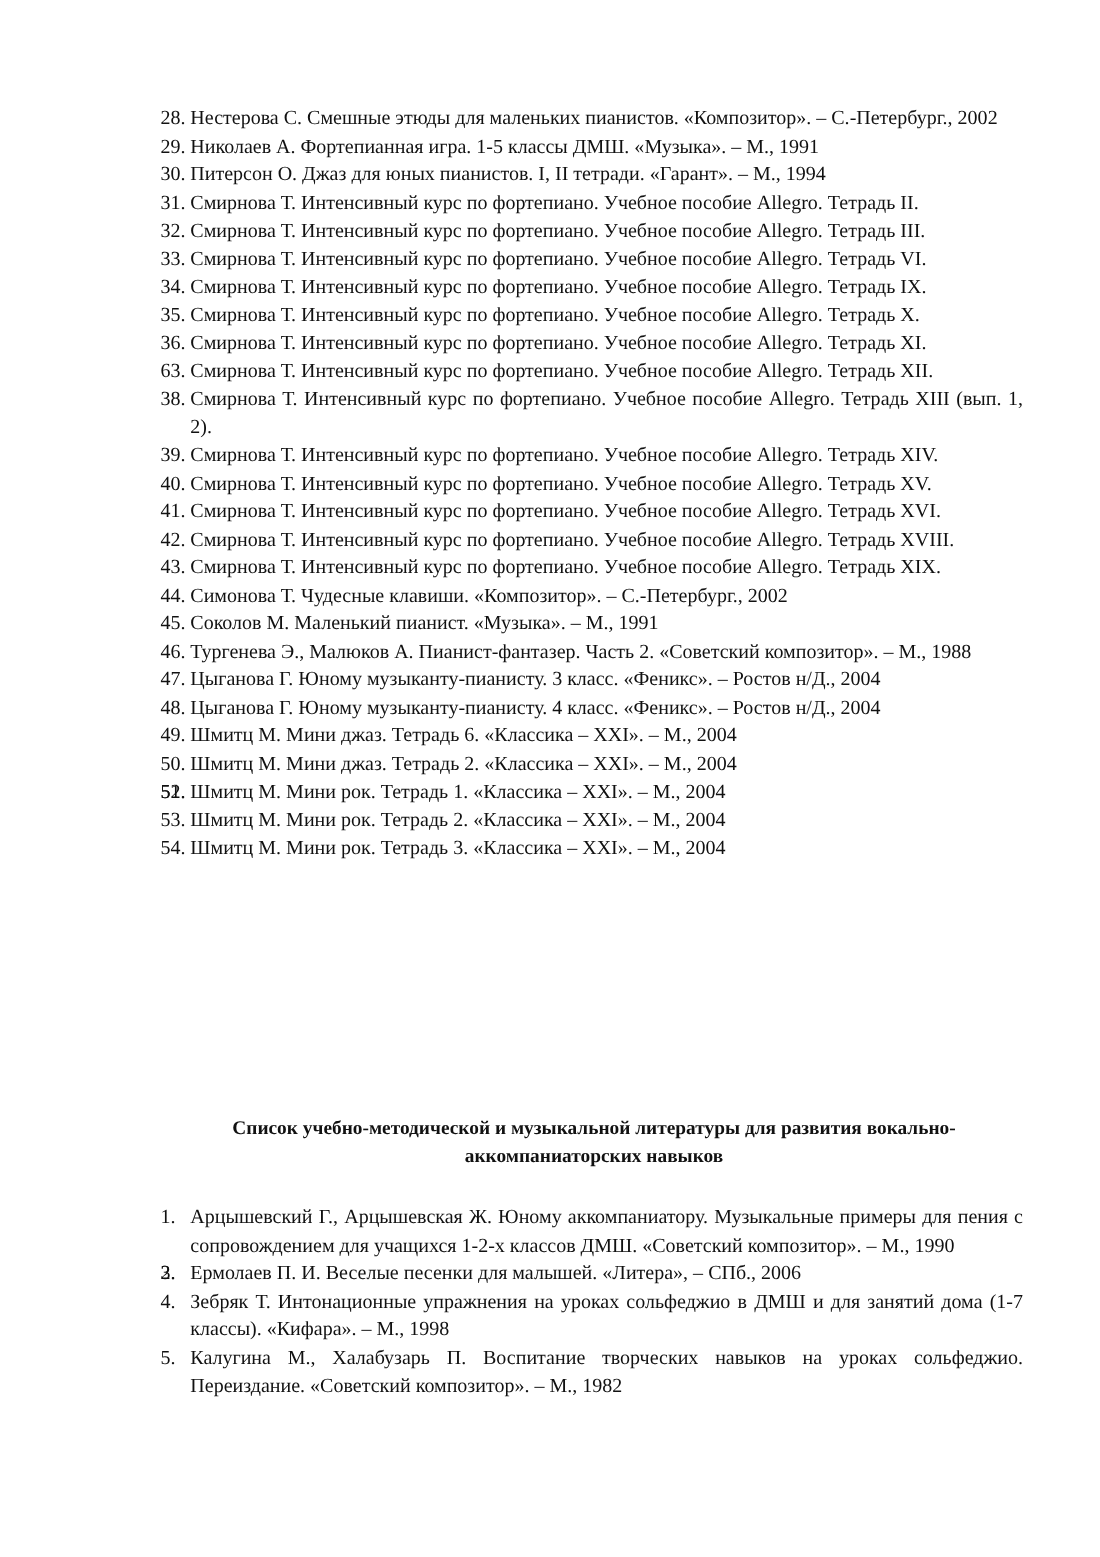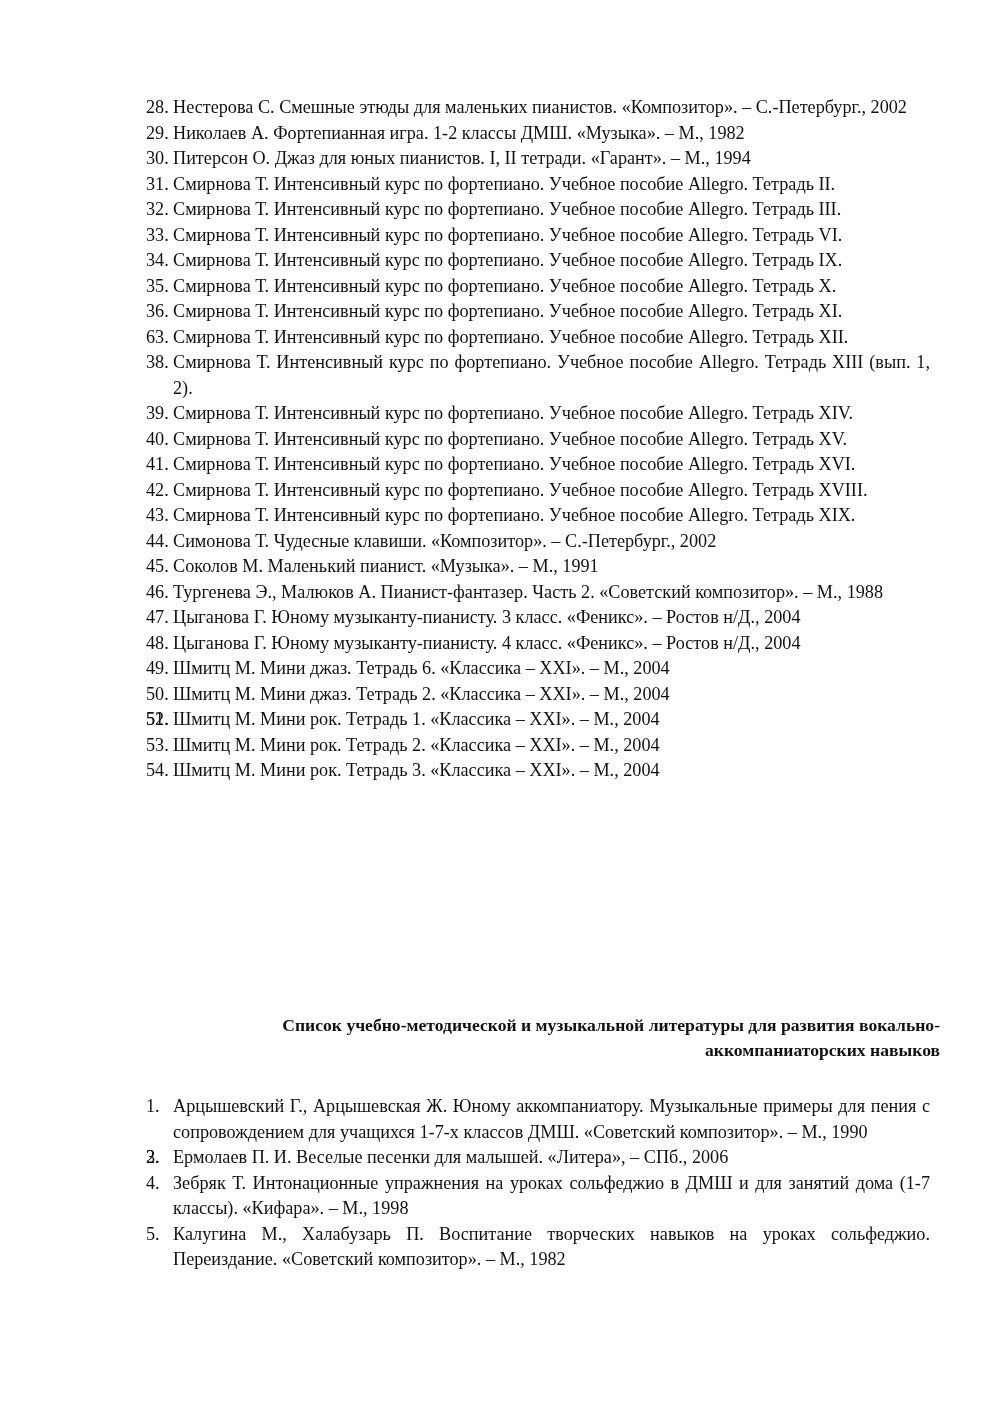--- a/index.html
+++ b/index.html
@@ -4,32 +4,32 @@
 <style>
   html, body { margin: 0; padding: 0; background: #ffffff; }
   body { width: 1000px; height: 1415px; position: relative; overflow: hidden;
          font-family: "Liberation Serif", serif; color: #111; }
   .page { position: absolute; left: 0; top: 0; width: 1000px; height: 1334px; }
   .list { position: absolute; left: 146px; width: 784px; margin: 0; padding: 0; list-style: none; }
   .list1 { top: 95px; }
   .item { position: relative; padding-left: 27px; font-size: 18.2px; line-height: 25.5px;
           text-align: justify; text-align-last: left; }
   .item .num { position: absolute; left: 0; top: 0; }
-  .title { position: absolute; left: 140px; width: 800px; top: 1013px; text-align: right;
+  .title { position: absolute; left: 140px; width: 800px; top: 1013px; text-align: center;
            font-weight: bold; font-size: 17.6px; line-height: 25px; }
   .list2 { top: 1094px; }
   .list2 .item { padding-left: 27px; }
 </style>
 </head>
 <body>
 
 <div class="page">
   <ol class="list list1" id="listA">
       <li class="item"><span class="num">28.</span><span>Нестерова С. Смешные этюды для маленьких пианистов. «Композитор». – С.-Петербург., 2002</span></li>
-      <li class="item"><span class="num">29.</span><span>Николаев А. Фортепианная игра. 1-2 классы ДМШ. «Музыка». – М., 1982</span></li>
+      <li class="item"><span class="num">29.</span><span>Николаев А. Фортепианная игра. 1-5 классы ДМШ. «Музыка». – М., 1991</span></li>
       <li class="item"><span class="num">30.</span><span>Питерсон О. Джаз для юных пианистов. I, II тетради. «Гарант». – М., 1994</span></li>
       <li class="item"><span class="num">31.</span><span>Смирнова Т. Интенсивный курс по фортепиано. Учебное пособие Allegro. Тетрадь II.</span></li>
       <li class="item"><span class="num">32.</span><span>Смирнова Т. Интенсивный курс по фортепиано. Учебное пособие Allegro. Тетрадь III.</span></li>
       <li class="item"><span class="num">33.</span><span>Смирнова Т. Интенсивный курс по фортепиано. Учебное пособие Allegro. Тетрадь VI.</span></li>
       <li class="item"><span class="num">34.</span><span>Смирнова Т. Интенсивный курс по фортепиано. Учебное пособие Allegro. Тетрадь IX.</span></li>
       <li class="item"><span class="num">35.</span><span>Смирнова Т. Интенсивный курс по фортепиано. Учебное пособие Allegro. Тетрадь X.</span></li>
       <li class="item"><span class="num">36.</span><span>Смирнова Т. Интенсивный курс по фортепиано. Учебное пособие Allegro. Тетрадь XI.</span></li>
       <li class="item"><span class="num">63.</span><span>Смирнова Т. Интенсивный курс по фортепиано. Учебное пособие Allegro. Тетрадь XII.</span></li>
       <li class="item"><span class="num">38.</span><span>Смирнова Т. Интенсивный курс по фортепиано. Учебное пособие Allegro. Тетрадь XIII (вып. 1, 2).</span></li>
       <li class="item"><span class="num">39.</span><span>Смирнова Т. Интенсивный курс по фортепиано. Учебное пособие Allegro. Тетрадь XIV.</span></li>
@@ -44,19 +44,19 @@
       <li class="item"><span class="num">48.</span><span>Цыганова Г. Юному музыканту-пианисту. 4 класс. «Феникс». – Ростов н/Д., 2004</span></li>
       <li class="item"><span class="num">49.</span><span>Шмитц М. Мини джаз. Тетрадь 6. «Классика – XXI». – М., 2004</span></li>
       <li class="item"><span class="num">50.</span><span>Шмитц М. Мини джаз. Тетрадь 2. «Классика – XXI». – М., 2004</span></li>
       <li class="item"><span class="num">51.</span></li>
       <li class="item"><span class="num">52.</span><span>Шмитц М. Мини рок. Тетрадь 1. «Классика – XXI». – М., 2004</span></li>
       <li class="item"><span class="num">53.</span><span>Шмитц М. Мини рок. Тетрадь 2. «Классика – XXI». – М., 2004</span></li>
       <li class="item"><span class="num">54.</span><span>Шмитц М. Мини рок. Тетрадь 3. «Классика – XXI». – М., 2004</span></li>
     </ol>
   <div class="title">Список учебно-методической  и музыкальной литературы для развития вокально-аккомпаниаторских навыков</div>
   <ol class="list list2" id="listB">
-      <li class="item"><span class="num">1.</span><span>Арцышевский Г., Арцышевская Ж. Юному аккомпаниатору. Музыкальные примеры для пения с сопровождением для учащихся 1-7-х классов ДМШ. «Советский композитор». – М., 1990</span></li>
+      <li class="item"><span class="num">1.</span><span>Арцышевский Г., Арцышевская Ж. Юному аккомпаниатору. Музыкальные примеры для пения с сопровождением для учащихся 1-2-х классов ДМШ. «Советский композитор». – М., 1990</span></li>
       <li class="item"><span class="num">2.</span></li>
       <li class="item"><span class="num">3.</span><span>Ермолаев П. И. Веселые песенки для малышей. «Литера», – СПб., 2006</span></li>
       <li class="item"><span class="num">4.</span><span>Зебряк Т. Интонационные упражнения на уроках сольфеджио в ДМШ и для занятий дома (1-7 классы). «Кифара». – М., 1998</span></li>
       <li class="item"><span class="num">5.</span><span>Калугина М., Халабузарь П. Воспитание творческих навыков на уроках сольфеджио. Переиздание. «Советский композитор». – М., 1982</span></li>
     </ol>
 </div>
 
 </body></html>

